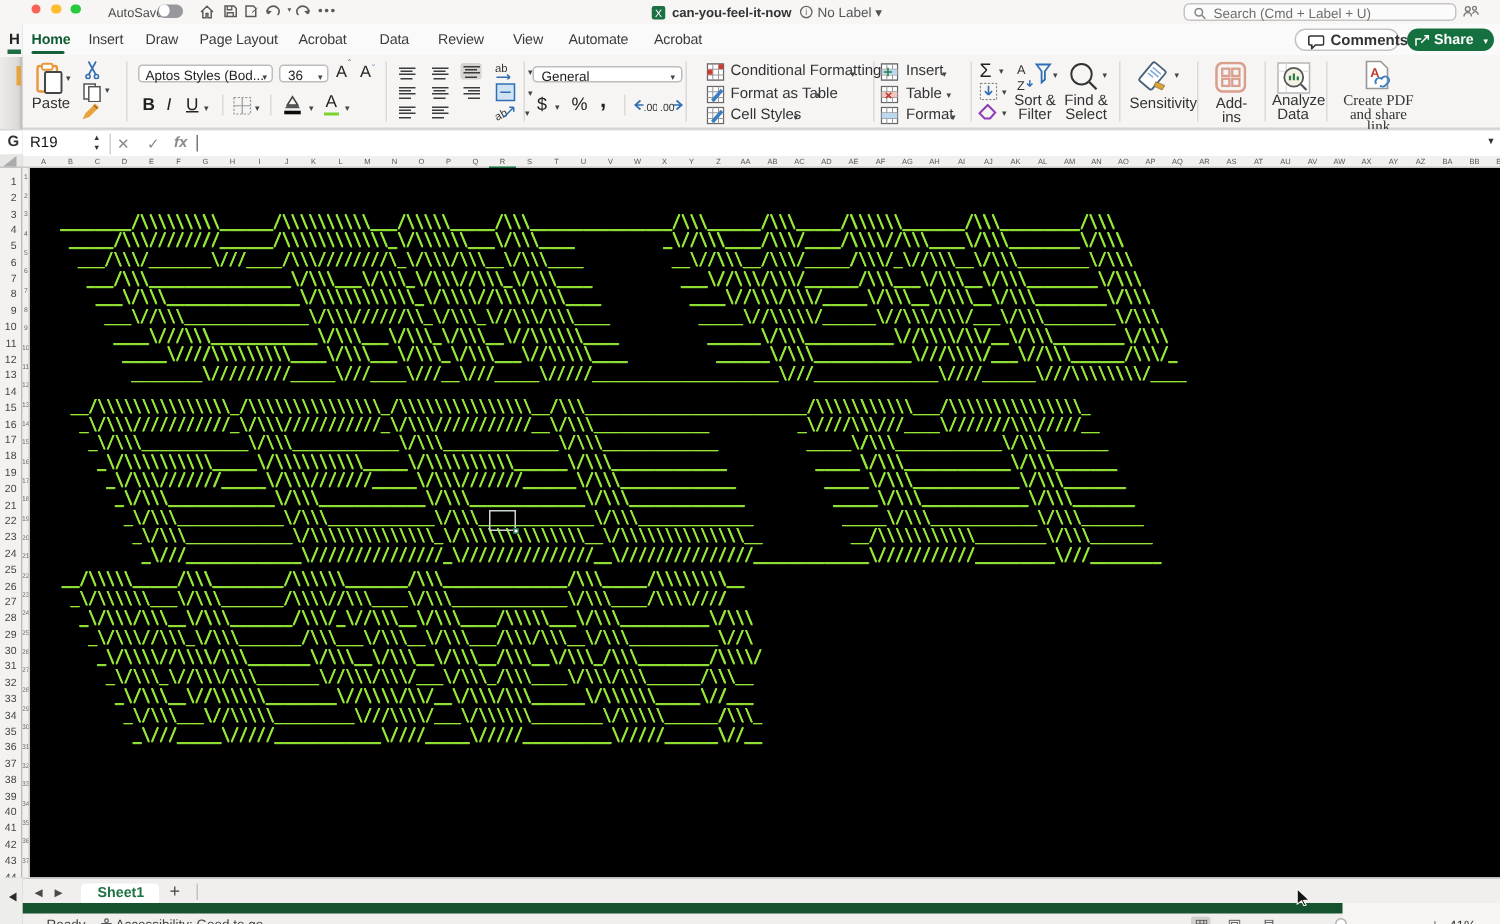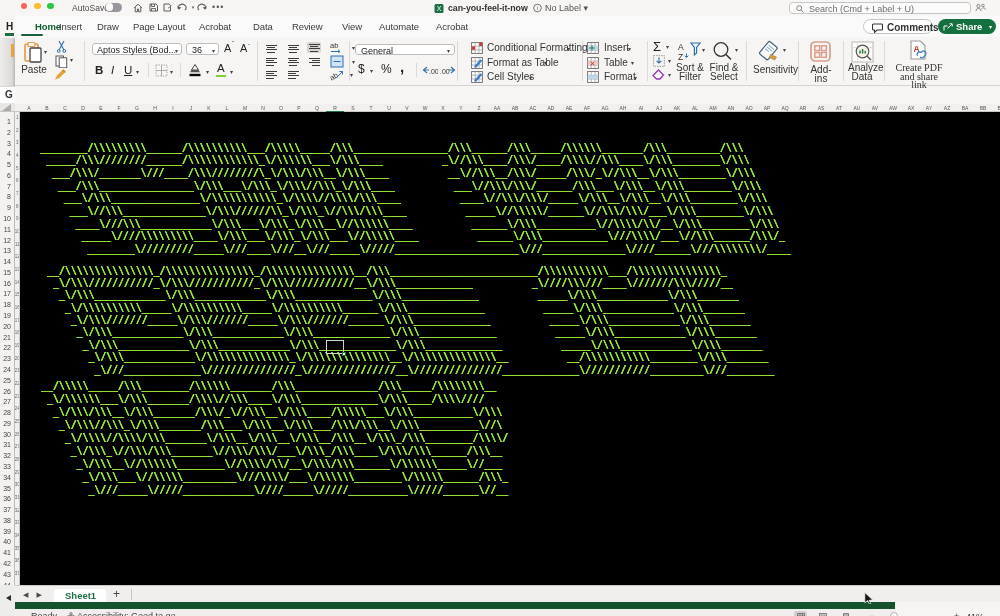--- a/index.html
+++ b/index.html
@@ -152,21 +152,21 @@
       </div>
     <svg class="icon" style="left:975px;top:3px;" width="11" height="10" viewBox="0 0 11 10">
         <circle cx="3.5" cy="3" r="1.6" fill="none" stroke="#777" stroke-width="0.9"></circle>
         <path d="M1 8c0-1.6 1.2-2.6 2.5-2.6S6 6.4 6 8" fill="none" stroke="#777" stroke-width="0.9"></path>
         <circle cx="8" cy="2.5" r="1.3" fill="none" stroke="#777" stroke-width="0.8"></circle>
         <path d="M6.7 6.2C7 5.2 7.7 4.8 8.5 4.8c1 0 1.9.8 1.9 2" fill="none" stroke="#777" stroke-width="0.8"></path>
       </svg>
   </div>
 
   <div id="tabrow">
-    <span class="rtab" id="tabHome" style="left:21px;margin-left:14px;">Home</span>
+    <span class="rtab" id="tabHome" style="left:21px;">Home</span>
     <span class="rtab" style="left:59px;">Insert</span>
     <span class="rtab" style="left:97px;">Draw</span>
     <span class="rtab" style="left:133px;">Page Layout</span>
     <span class="rtab" style="left:199px;">Acrobat</span>
     <span class="rtab" style="left:253px;">Data</span>
     <span class="rtab" style="left:292px;">Review</span>
     <span class="rtab" style="left:342px;">View</span>
     <span class="rtab" style="left:379px;">Automate</span>
     <span class="rtab" style="left:436px;">Acrobat</span>
     <div id="homeline"></div>
@@ -427,20 +427,32 @@
       </svg>
       <span class="rlabel" style="left:848px;top:27px;width:28px;">Analyze<br>Data</span>
       <svg class="icon" style="left:908px;top:3px;" width="21" height="23" viewBox="0 0 21 23">
 <path d="M3 1h9.5L17 5.5V19H3z" fill="#fff" stroke="#9a9896" stroke-width="1.1"></path>
 <text x="5.5" y="11.5" font-size="8.5" fill="#c0392b" font-weight="bold">A</text>
 <path d="M9.5 16a2.5 2.5 0 0 1 3.5-3.5l1-1a2.5 2.5 0 0 1 3.5 3.5l-2 2a2.5 2.5 0 0 1-3.5 0" fill="none" stroke="#3a7ec2" stroke-width="1.2"></path>
       </svg>
       <span class="rlabel" style="left:891px;top:27px;width:56px;font-family:Liberation Serif, serif;">Create PDF<br>and share link</span>
   </div>
 
+  <div id="fbar">
+    <div id="namebox">
+        <b>R19</b>
+      </div>
+    <div id="nbsteps">▲<br>▼</div>
+    <div id="nbdiv"></div>
+    <span class="fbico" style="left:78px;">✕</span>
+    <span class="fbico" style="left:98px;">✓</span>
+    <span class="fbico" style="left:116px;font-style:italic;font-weight:bold;">fx</span>
+    <div id="fxcur"></div>
+    <span id="fcollapse">▼</span>
+  </div>
 
   <div id="colhdr">
       <span class="ch" style="left:20.0px;">A</span>
       <span class="ch" style="left:38.0px;">B</span>
       <span class="ch" style="left:56.0px;">C</span>
       <span class="ch" style="left:74.0px;">D</span>
       <span class="ch" style="left:92.0px;">E</span>
       <span class="ch" style="left:110.0px;">F</span>
       <span class="ch" style="left:128.0px;">G</span>
       <span class="ch" style="left:146.0px;">H</span>

